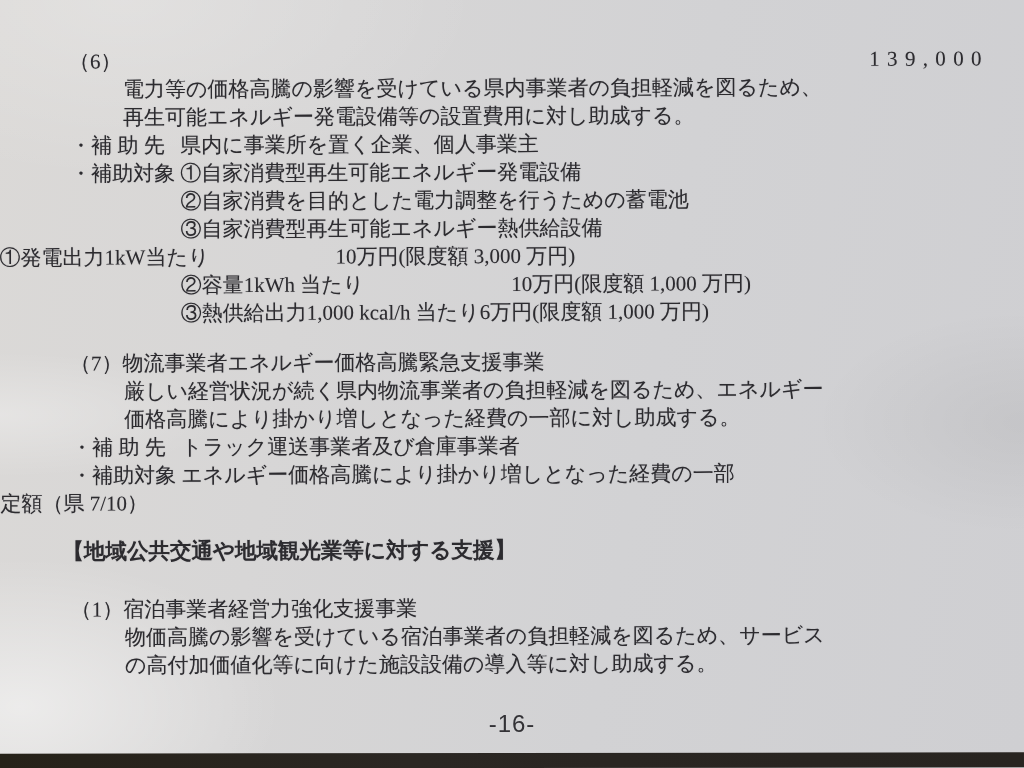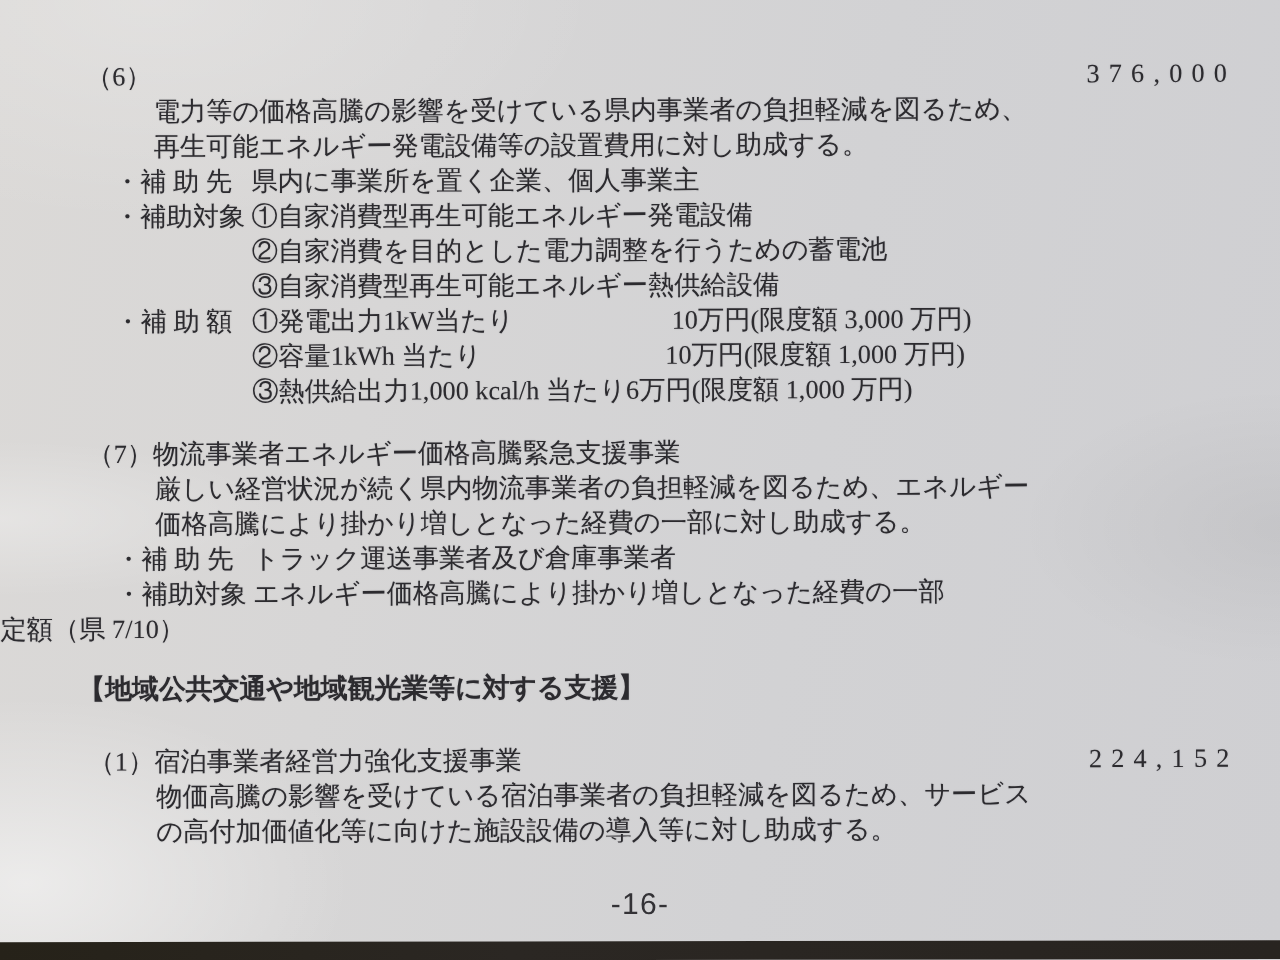--- a/index.html
+++ b/index.html
@@ -22,21 +22,21 @@
     font-size:21px; line-height:28px;
     transform:rotate(-0.2deg);
     text-shadow:0 0 1px rgba(70,70,76,0.35);
   }
   .sechead{display:flex;align-items:baseline;}
   .secnum{padding-left:70px;white-space:pre;}
   .sectitle{white-space:pre;}
   .amount{margin-left:auto;margin-right:34px;letter-spacing:0.35em;white-space:pre;}
   .desc{padding-left:124px;white-space:pre;}
   .brow{display:flex;}
-  .blabel{padding-left:92px;width:110px;flex:0 0 auto;white-space:pre;box-sizing:content-box;}
+  .blabel{padding-left:71px;width:110px;flex:0 0 auto;white-space:pre;box-sizing:content-box;}
   .bval{white-space:pre;}
   .gap22{margin-top:22px;}
   .gap20{margin-top:20px;}
   .gap30{margin-top:30px;}
   .group-heading{
     padding-left:62px;
     font-family:"Liberation Sans","DejaVu Sans",sans-serif;
     font-weight:700;font-size:21.5px;white-space:pre;
   }
   .pagenum{
@@ -52,42 +52,41 @@
   }
 </style>
 </head>
 <body>
 
 <div class="photo">
   <div class="content">
 
     <div class="sechead">
       <span class="secnum">（6）</span>
-      <span class="amount">376,000</span>
+      <span class="amount">139,000</span>
     </div>
     <div class="desc">電力等の価格高騰の影響を受けている県内事業者の負担軽減を図るため、</div>
     <div class="desc">再生可能エネルギー発電設備等の設置費用に対し助成する。</div>
     <div class="brow">
       <span class="blabel">・補 助 先</span>
       <span class="bval">県内に事業所を置く企業、個人事業主</span>
     </div>
     <div class="brow">
       <span class="blabel">・補助対象</span>
       <span class="bval">①自家消費型再生可能エネルギー発電設備</span>
     </div>
     <div class="brow">
       <span class="blabel"></span>
       <span class="bval">②自家消費を目的とした電力調整を行うための蓄電池</span>
     </div>
     <div class="brow">
       <span class="blabel"></span>
       <span class="bval">③自家消費型再生可能エネルギー熱供給設備</span>
     </div>
     <div class="brow">
-      <span class="blabel">・補 助 額</span>
       <span class="bval">①発電出力1kW当たり　　　　　　10万円(限度額 3,000 万円)</span>
     </div>
     <div class="brow">
       <span class="blabel"></span>
       <span class="bval">②容量1kWh 当たり　　　　　　　10万円(限度額 1,000 万円)</span>
     </div>
     <div class="brow">
       <span class="blabel"></span>
       <span class="bval">③熱供給出力1,000 kcal/h 当たり6万円(限度額 1,000 万円)</span>
     </div>
@@ -108,21 +107,20 @@
     </div>
     <div class="brow">
       <span class="bval">定額（県 7/10）</span>
     </div>
 
     <div class="group-heading gap20">【地域公共交通や地域観光業等に対する支援】</div>
 
     <div class="sechead gap30">
       <span class="secnum">（1）</span>
       <span class="sectitle">宿泊事業者経営力強化支援事業</span>
-      <span class="amount">224,152</span>
     </div>
     <div class="desc">物価高騰の影響を受けている宿泊事業者の負担軽減を図るため、サービス</div>
     <div class="desc">の高付加価値化等に向けた施設設備の導入等に対し助成する。</div>
 
   </div>
 
   <div class="pagenum">-16-</div>
   <div class="bottom-bar"></div>
 </div>
 

